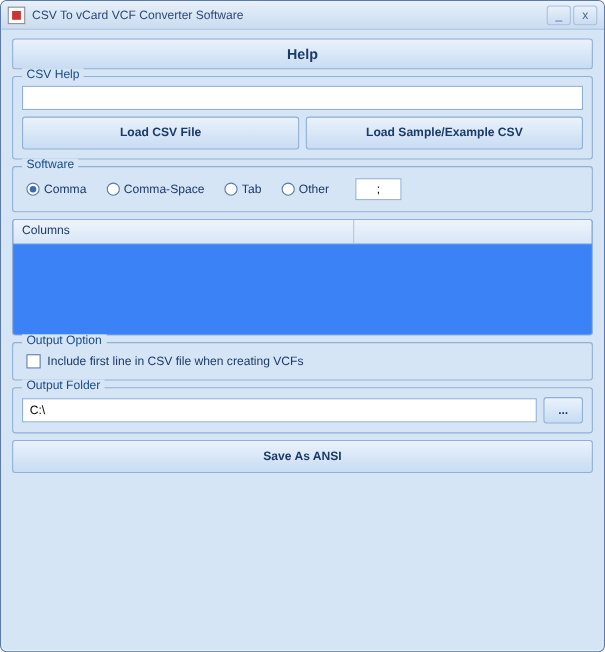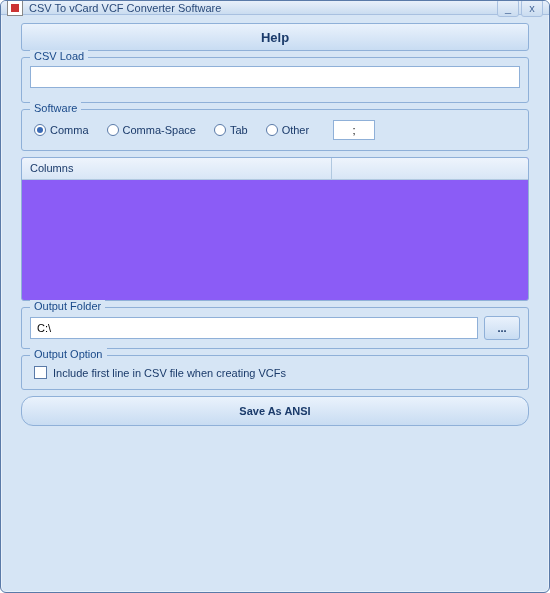--- a/index.html
+++ b/index.html
@@ -16,21 +16,21 @@
   background: #d6e5f5;
   width: 550px;
   height: 593px;
   border-radius: 6px;
   overflow: hidden;
   box-shadow: inset 0 0 0 1px #e8f0fa;
 }
 .titlebar {
   background: linear-gradient(#e8f0fa, #cadcf0);
   border-bottom: 1px solid #a8c0e0;
-  height: 14px;
+  height: 26px;
   display: flex;
   align-items: center;
   padding: 0 6px;
 }
 .titlebar-icon {
   width: 16px; height: 16px;
   background: #fff;
   border: 1px solid #888;
   margin-right: 6px;
   display: inline-block;
@@ -51,21 +51,21 @@
   border: 1px solid #a8c0e0;
   border-radius: 3px;
   color: #4a6a9a;
   font-size: 11px;
   display: flex;
   align-items: center;
   justify-content: center;
   cursor: pointer;
 }
 .content {
-  padding: 8px 20px;
+  padding: 8px 10px;
 }
 .btn {
   background: linear-gradient(#eaf2fc, #c8dcf2);
   border: 1px solid #8fb0d8;
   border-radius: 3px;
   font-size: 11px;
   font-weight: bold;
   color: #1a3a6a;
   cursor: pointer;
   display: flex;
@@ -142,23 +142,23 @@
   height: 20px;
   border: 1px solid #8fb0d8;
   background: #fff;
   text-align: center;
   font-size: 11px;
   margin-left: 6px;
 }
 .table-box {
   border: 1px solid #8fb0d8;
   border-radius: 3px;
-  background: #8b5cf6;
+  background: #3b82f6;
   margin-bottom: 6px;
-  height: 144px;
+  height: 106px;
   overflow: hidden;
 }
 .table-header {
   display: flex;
   background: linear-gradient(#eef4fc, #d8e6f6);
   border-bottom: 1px solid #b0c8e0;
   height: 22px;
 }
 .th {
   padding: 4px 8px;
@@ -228,43 +228,45 @@
   display: flex;
   align-items: center;
   justify-content: center;
   font-weight: bold;
   color: #1a3a6a;
 }
 .save-row {
   display: flex;
   gap: 6px;
 }
-.save-row .btn { flex: 1; height: 30px; border-radius: 12px; }
+.save-row .btn { flex: 1; height: 30px; }
 </style>
 </head>
 <body>
 
 <div class="window">
   <div class="titlebar">
     <span class="titlebar-icon"></span>
     <span class="titlebar-text">CSV To vCard VCF Converter Software</span>
     <div class="titlebar-btns">
       <div class="titlebar-btn">_</div>
       <div class="titlebar-btn">x</div>
     </div>
   </div>
 
   <div class="content">
 
     <div class="btn btn-help">Help</div>
 
     <div class="fieldset">
-      <div class="fieldset-legend">CSV Load</div>
+      <div class="fieldset-legend">CSV Help</div>
       <input class="text-input" type="text" value="" style="">
       <div class="csv-row2">
+        <div class="btn">Load CSV File</div>
+        <div class="btn">Load Sample/Example CSV</div>
       </div>
     </div>
 
     <div class="fieldset">
       <div class="fieldset-legend">Software</div>
       <div class="delim-row">
         <div class="radio-item">
           <span class="radio checked"></span>
           <span>Comma</span>
         </div>
@@ -286,33 +288,33 @@
 
     <div class="table-box">
       <div class="table-header">
         <div class="th th1">Columns</div>
         <div class="th th3"></div>
       </div>
     </div>
 
 
     <div class="fieldset">
+      <div class="fieldset-legend">Output Option</div>
+      <div class="check-row">
+        <span class="checkbox"></span>
+        <span>Include first line in CSV file when creating VCFs</span>
+      </div>
+    </div>
+
+    <div class="fieldset">
       <div class="fieldset-legend">Output Folder</div>
       <div class="folder-row">
         <input class="folder-input" type="text" value="C:\" style="">
         <div class="browse-btn">...</div>
       </div>
     </div>
 
-    <div class="fieldset">
-      <div class="fieldset-legend">Output Option</div>
-      <div class="check-row">
-        <span class="checkbox"></span>
-        <span>Include first line in CSV file when creating VCFs</span>
-      </div>
-    </div>
-
     <div class="save-row">
       <div class="btn">Save As ANSI</div>
     </div>
 
   </div>
 </div>
 
 </body></html>

